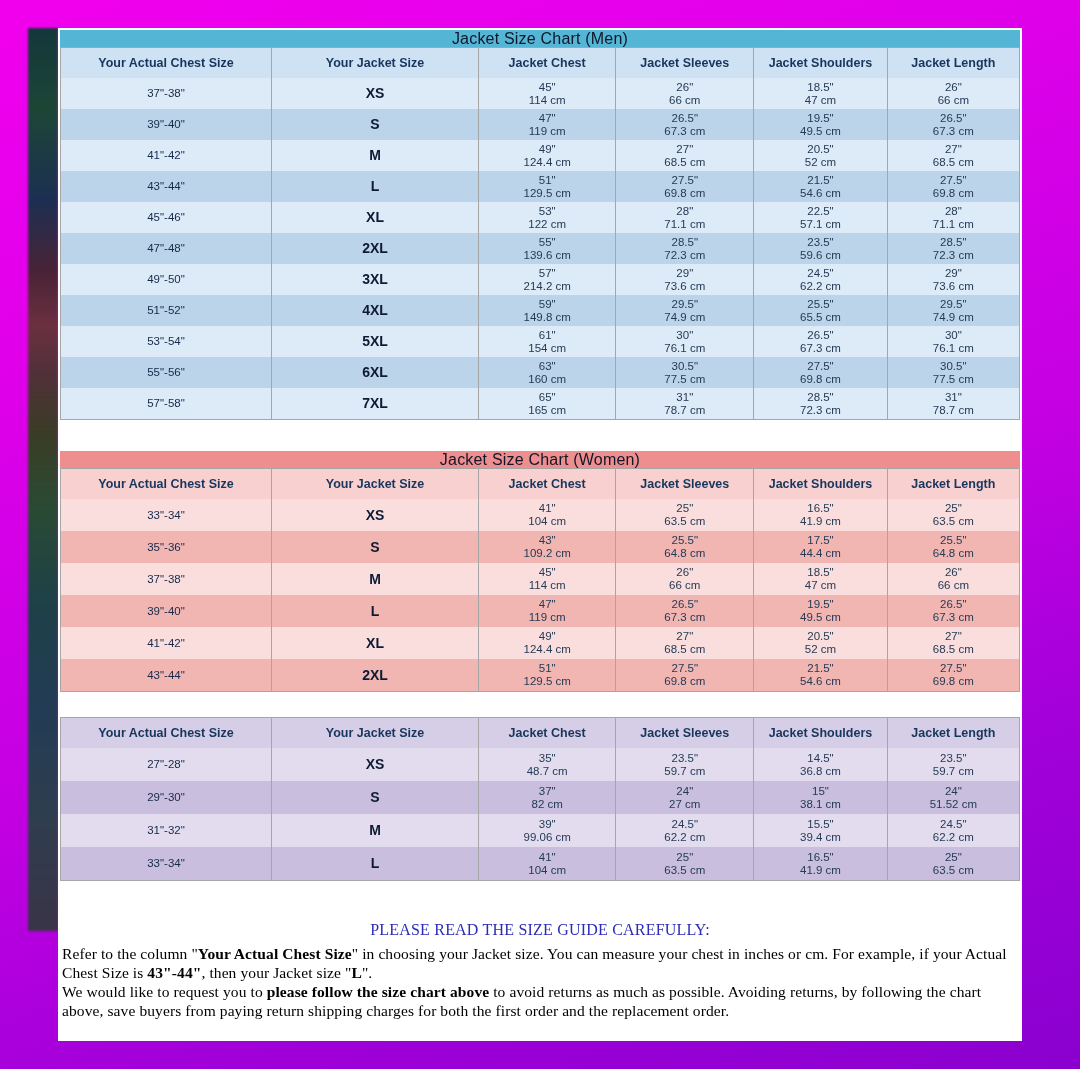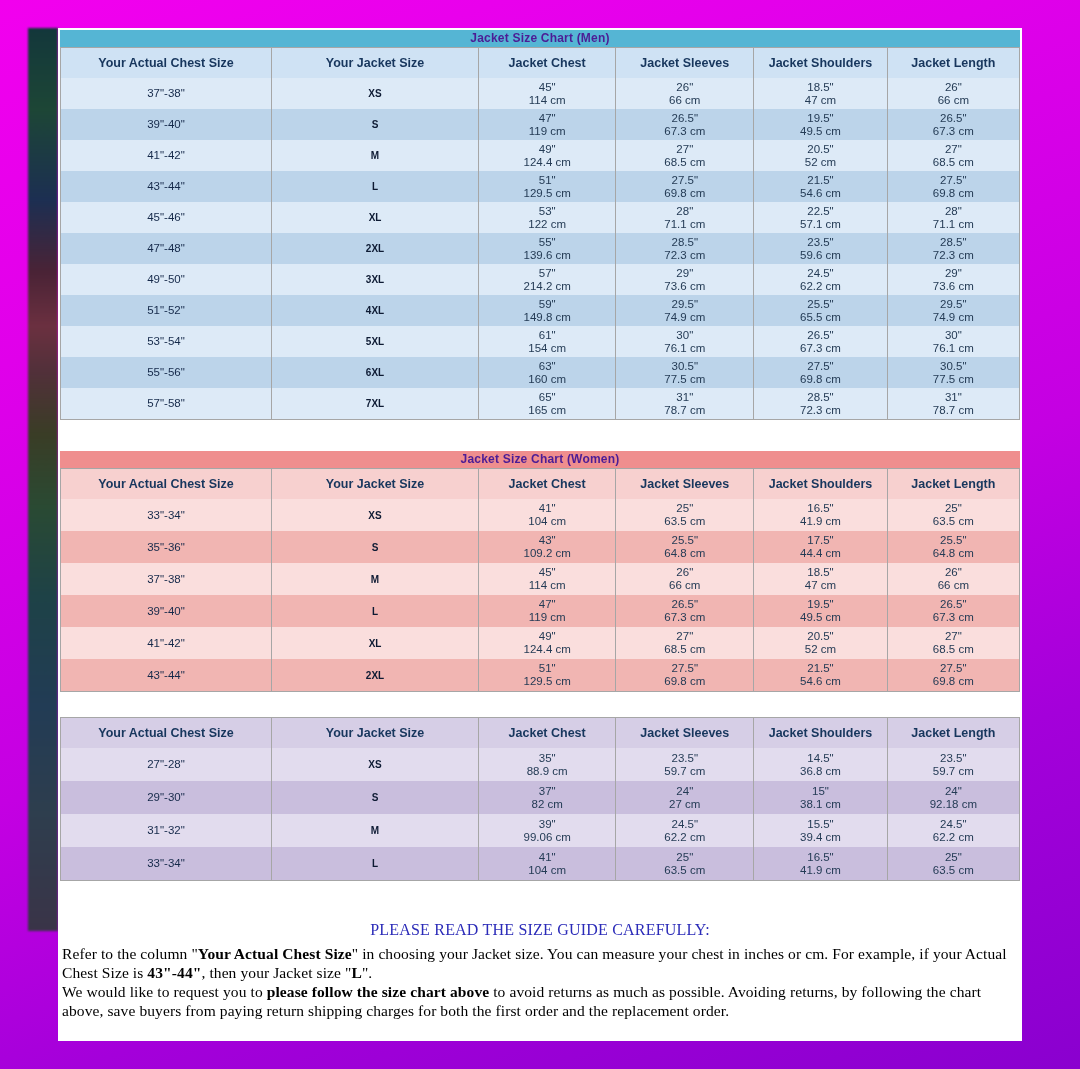--- a/index.html
+++ b/index.html
@@ -20,43 +20,43 @@
       #2e3e4e 87%, #3a3448 100%);
     filter: blur(1px);
   }
   .page {
     position: absolute; left: 58px; top: 28px; width: 964px; height: 1013px;
     background: #ffffff; padding: 2px 2px 0 2px; box-sizing: border-box;
   }
   .size-table { width: 100%; }
   .tbl-title {
     height: 17px; line-height: 17px; text-align: center;
-    background: var(--title-bg); color: #4c1d95;
-    font-size: 12px; font-weight: bold; letter-spacing: .2px;
+    background: var(--title-bg); color: #0f172a;
+    font-size: 16px; font-weight: normal; letter-spacing: .2px;
   }
   table.size-tbl {
     width: 100%; border-collapse: collapse; table-layout: fixed;
     border: 1px solid #a6a6a6;
   }
   .size-tbl th, .size-tbl td {
     border-left: 1px solid #a6a6a6; border-right: 1px solid #a6a6a6;
     text-align: center; vertical-align: middle; overflow: hidden;
   }
   .size-tbl th {
     background: var(--header-bg); color: var(--header-text);
     font-size: 12.5px; line-height: 14px; font-weight: bold;
     height: 30px; padding: 0 10px;
   }
   .size-tbl td {
     font-size: 11.5px; line-height: 13px; color: #243b55;
     height: var(--row-h); padding: 0 2px;
   }
   .size-tbl tr.light td { background: var(--row-light); }
   .size-tbl tr.dark  td { background: var(--row-dark); }
-  .size-tbl td.col-size  { font-weight: bold; font-size: 10px; color: #0d1a33; }
+  .size-tbl td.col-size  { font-weight: bold; font-size: 14px; color: #0d1a33; }
   .size-tbl td.col-chest { color: #15294a; }
   .men   { --row-h: 31px; margin-bottom: 31px; }
   .women { --row-h: 32px; margin-bottom: 25px; }
   .kid   { --row-h: 33px; margin-bottom: 40px; }
   .footer {
     font-family: "Liberation Serif", serif; color: #000000; padding: 0 2px;
   }
   .footer-heading {
     text-align: center; font-weight: normal; font-size: 16px;
     letter-spacing: .2px; margin-bottom: 5px;
@@ -554,21 +554,21 @@
           <tbody>
             <tr class="light">
               <td class="col-chest">
                 <div>27"-28"</div>
               </td>
               <td class="col-size">
                 <div>XS</div>
               </td>
               <td>
                 <div>35"</div>
-                <div>88.9 cm</div>
+                <div>48.7 cm</div>
               </td>
               <td>
                 <div>23.5"</div>
                 <div>59.7 cm</div>
               </td>
               <td>
                 <div>14.5"</div>
                 <div>36.8 cm</div>
               </td>
               <td>
@@ -590,21 +590,21 @@
               <td>
                 <div>24"</div>
                 <div>27 cm</div>
               </td>
               <td>
                 <div>15"</div>
                 <div>38.1 cm</div>
               </td>
               <td>
                 <div>24"</div>
-                <div>92.18 cm</div>
+                <div>51.52 cm</div>
               </td>
             </tr>
             <tr class="light">
               <td class="col-chest">
                 <div>31"-32"</div>
               </td>
               <td class="col-size">
                 <div>M</div>
               </td>
               <td>

